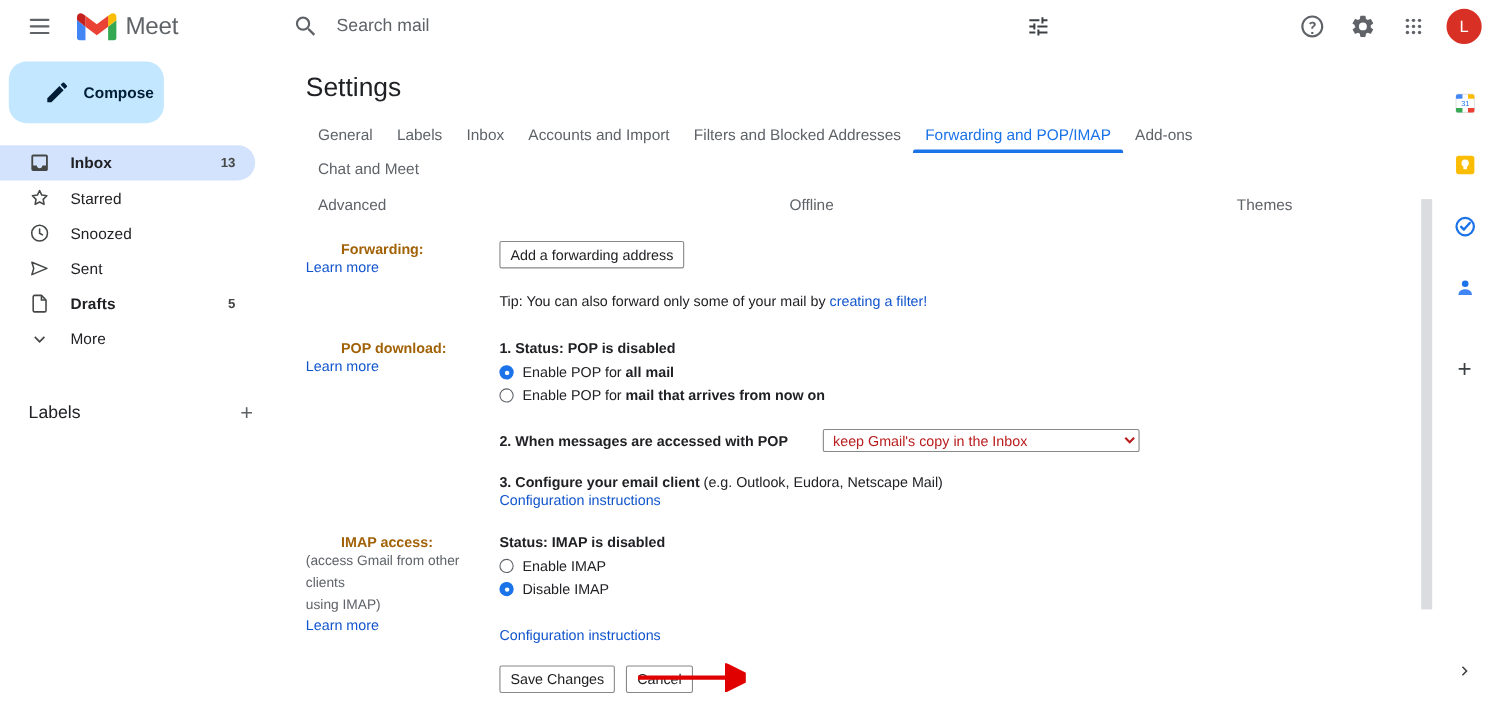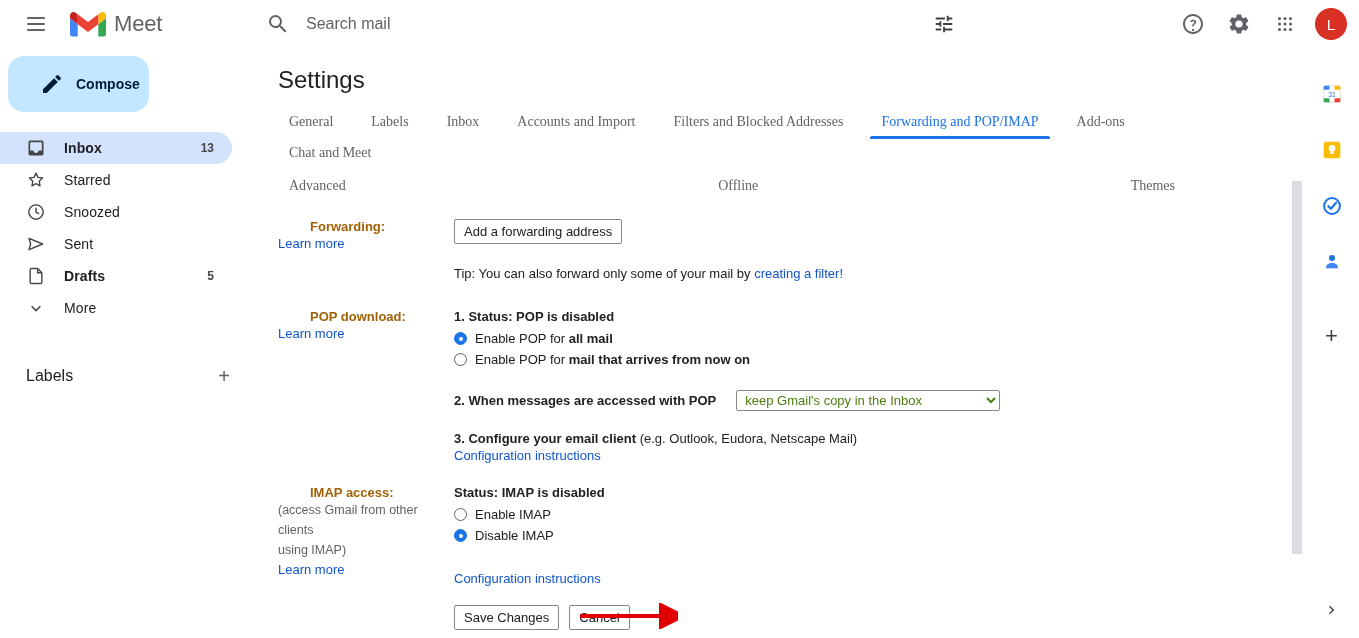--- a/index.html
+++ b/index.html
@@ -96,21 +96,21 @@
   .labels-title { font-size:16px; color:#202124; }
   .plus-ico { font-size:20px; color:#5f6368; cursor:pointer; line-height:1; }
 
   
   .main { position:absolute; left:256px; top:48px; right:56px; bottom:0; background:#fff; }
   .page-title {
     font-size:24px; color:#202124; padding:18px 0 0 22px; letter-spacing:0;
   }
   .tabs {
     padding:14px 0 0 22px; display:flex; flex-wrap:wrap;
-    column-gap:16px; max-width:930px;font-family:Liberation Serif, serif;
+    column-gap:0; max-width:930px;
   }
   .tab {
     font-size:14px; color:#5f6368; cursor:pointer;
     padding:6px 11px 9px 11px; position:relative; white-space:nowrap;
   }
   .tab.active { color:#1a73e8; }
   .tab.active::after {
     content:""; position:absolute; left:0; right:0; bottom:0;
     height:3px; background:#1a73e8; border-radius:2px 2px 0 0;
   }
@@ -137,23 +137,23 @@
   .radio {
     width:13px; height:13px; border-radius:50%; border:1px solid #5f6368;
     background:#fff; flex:0 0 13px; position:relative; cursor:pointer;
   }
   .radio.on { border:1px solid #1a73e8; background:#1a73e8; }
   .radio.on::after {
     content:""; position:absolute; left:3.5px; top:3.5px;
     width:4px; height:4px; border-radius:50%; background:#fff;
   }
   .select {
-    font-family:"Liberation Sans", sans-serif; font-size:13px; color:#4d7c0f;
+    font-family:"Liberation Sans", sans-serif; font-size:13px; color:#b91c1c;
     border:1px solid #888; border-radius:2px; background:#fff;
-    height:21px; padding:1px 4px; width:264px; cursor:pointer;
+    height:21px; padding:1px 4px; width:288px; cursor:pointer;margin-left:28px;
   }
 
   
   .scroll-track { position:absolute; right:-1px; top:133px; width:14px; height:373px; }
   .scroll-thumb { width:10px; height:100%; background:#dadce0; border-radius:0; margin-left:2px; }
 
   
   .rightpanel {
     position:absolute; right:0; top:48px; width:56px; bottom:0;
     display:flex; flex-direction:column; align-items:center;
@@ -358,21 +358,21 @@
           <div class="radio-line">
             <span class="radio on" id="pop-radio-all"></span>
             <span class="plain"><span>Enable POP for </span><b>all mail</b></span>
           </div>
           <div class="radio-line">
             <span class="radio" id="pop-radio-new"></span>
             <span class="plain"><span>Enable POP for </span><b>mail that arrives from now on</b></span>
           </div>
 
           <div style="height:20px"></div>
-          <div style="display:flex; align-items:center; gap:20px;">
+          <div style="display:flex; align-items:center; gap:4px;">
             <span class="plain b">2. When messages are accessed with POP</span>
             <select class="select" id="pop-action-select"><option value="keep Gmail's copy in the Inbox">keep Gmail's copy in the Inbox</option><option value="mark Gmail's copy as read">mark Gmail's copy as read</option><option value="archive Gmail's copy">archive Gmail's copy</option><option value="delete Gmail's copy">delete Gmail's copy</option></select>
           </div>
 
           <div style="height:20px"></div>
           <div class="plain">
             <b>3. Configure your email client</b><span> (e.g. Outlook, Eudora, Netscape Mail)</span>
           </div>
           <a class="link">Configuration instructions</a>
         </div>

